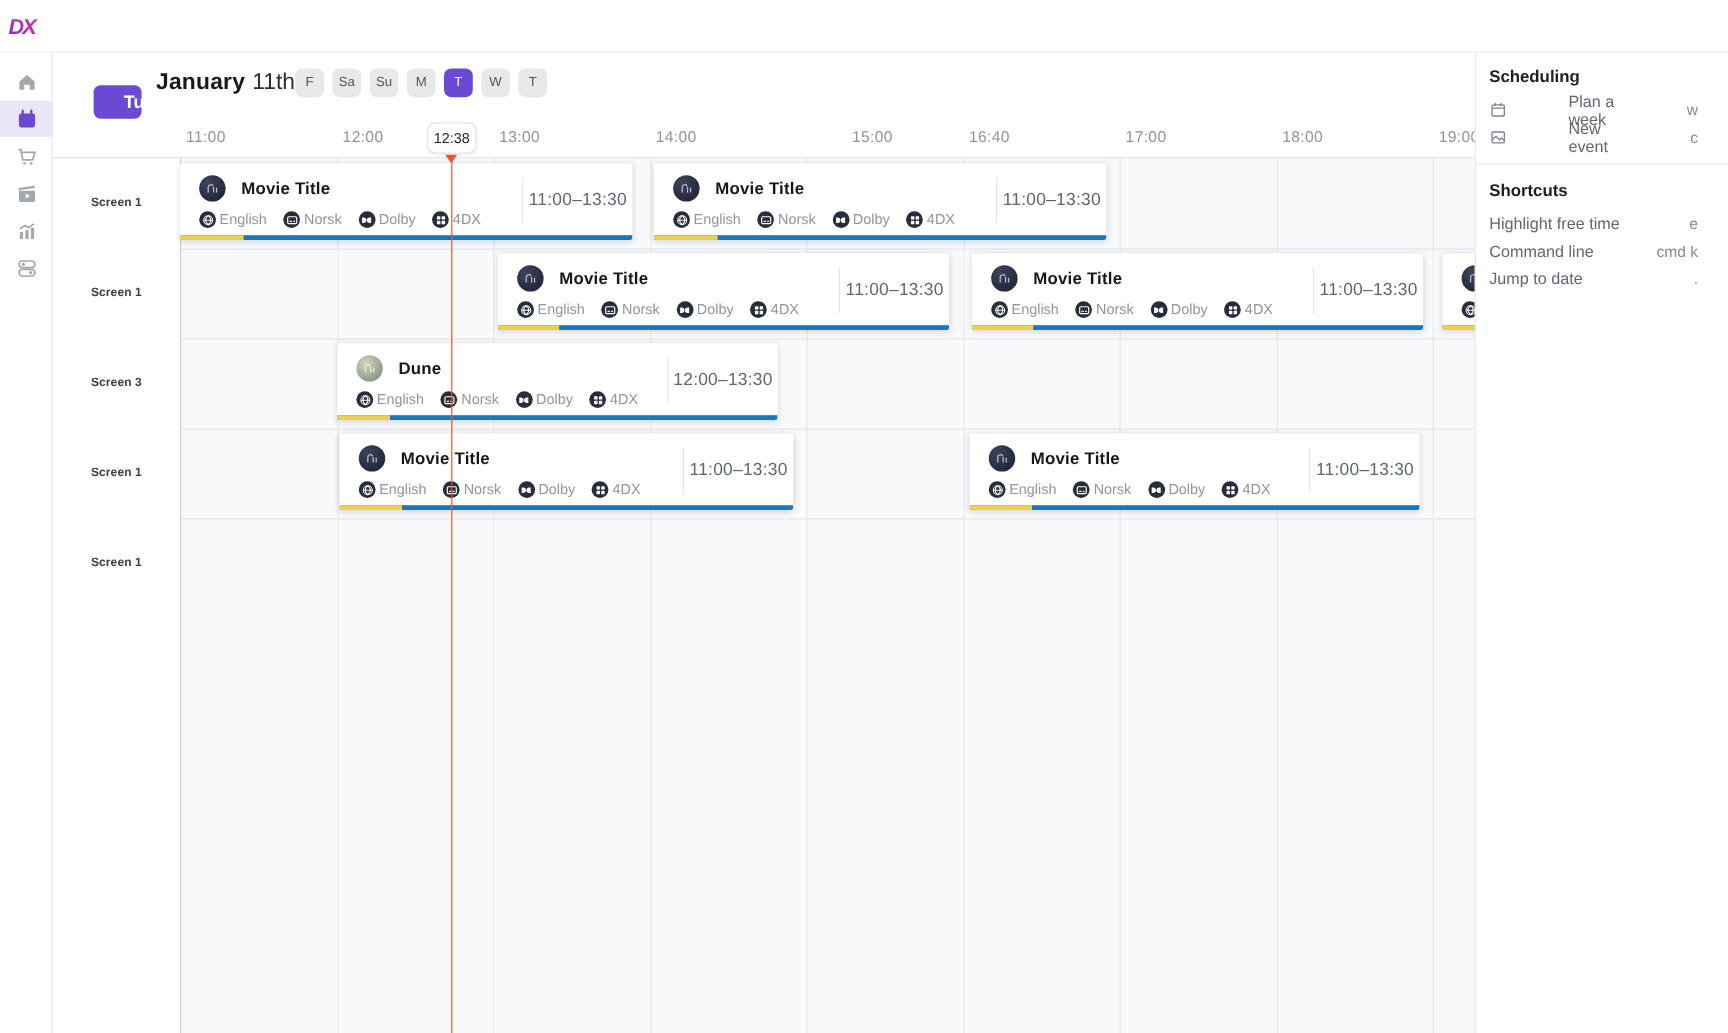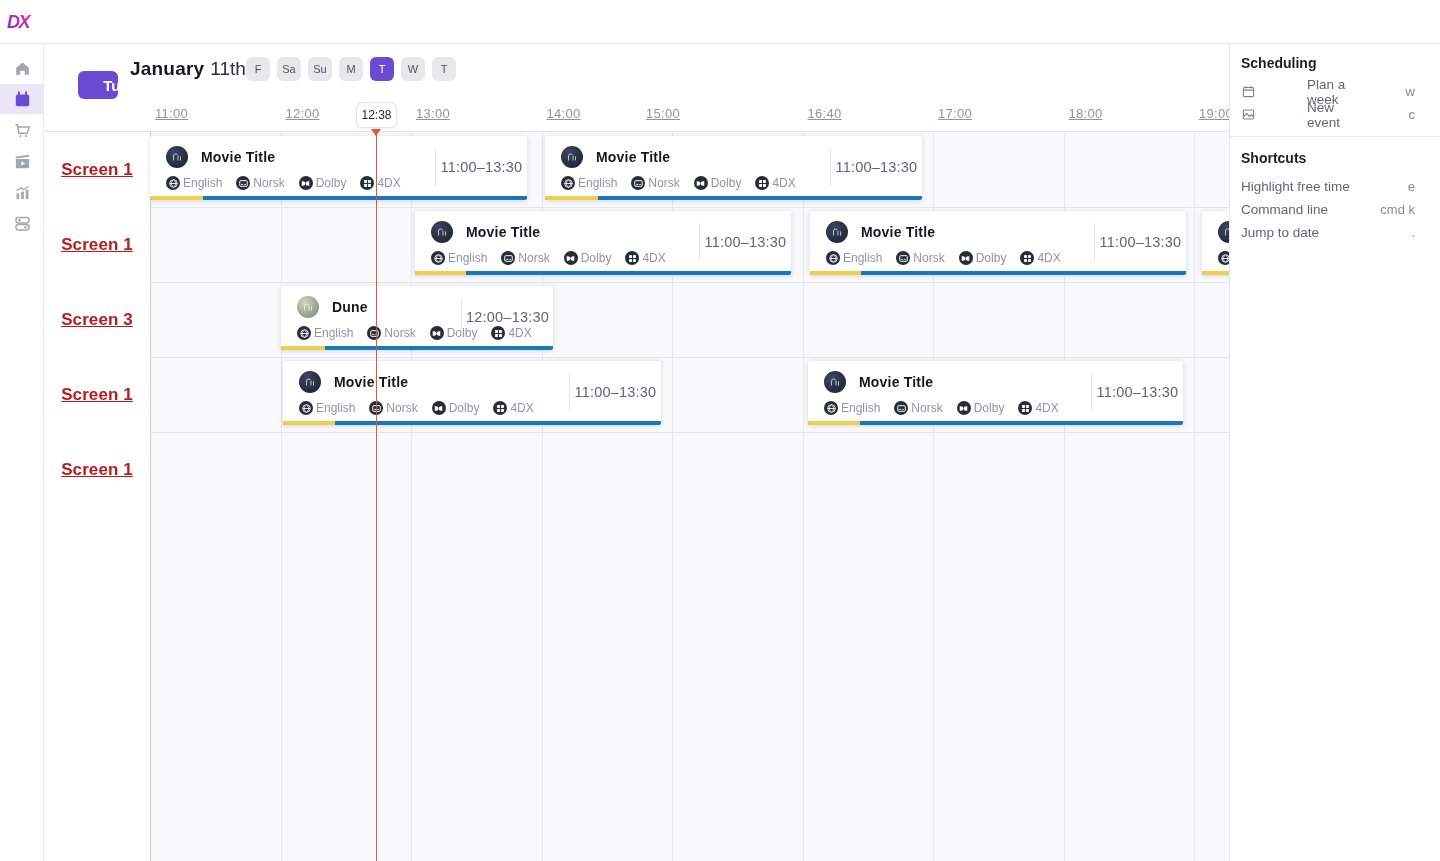--- a/index.html
+++ b/index.html
@@ -22,34 +22,34 @@
     background:var(--accent); color:#fff; font-size:15px; font-weight:700; display:flex; align-items:center; justify-content:center; z-index:5;padding-left:36px; }
   .date-title { position:absolute; left:130px; top:58px; font-size:19px; color:#15181f; z-index:5; }
   .date-title .month { font-weight:800; letter-spacing:.2px; }
   .date-title .ordinal { font-weight:400; color:#2b2f37; margin-left:6px; }
   .day-buttons { position:absolute; left:246px; top:57px; display:flex; gap:7px; z-index:5; }
   .day-btn { min-width:24px; height:24px; padding:0 5px; border-radius:6px; background:#e7e8ea; color:#50555d;
     font-size:11px; font-weight:500; display:flex; align-items:center; justify-content:center; cursor:pointer; border:none; }
   .day-btn.active { background:var(--accent); color:#fff; }
   
   .schedule-head { position:absolute; left:44px; top:100px; width:1185px; height:31px; overflow:hidden; z-index:4; }
-  .hour-label { position:absolute; top:6px; font-size:13px; color:#8d949d; letter-spacing:.3px; white-space:nowrap;text-decoration:underline; }
+  .hour-label { position:absolute; top:6px; font-size:13px; color:#8d949d; letter-spacing:.3px; white-space:nowrap; }
   .marker-box { position:absolute; left:356px; top:102px; width:41px; height:26px; background:#fff; border:1px solid #e3e5e9;
     border-radius:7px; box-shadow:0 1px 3px rgba(20,25,40,.08); display:flex; align-items:center; justify-content:center;
     font-size:12px; color:#1c2029; z-index:8; }
   .marker-tri { position:absolute; left:371px; top:129px; width:0; height:0; z-index:8;
     border-left:5px solid transparent; border-right:5px solid transparent; border-top:7px solid var(--orange); }
   
   .schedule { position:absolute; left:44px; top:131px; width:1185px; height:730px; overflow:hidden; border-top:1px solid #dfe2e6; z-index:3; }
   .grid-bg { position:absolute; left:106px; top:0; right:0; bottom:0; background:#f8f9fb; }
   .vline { position:absolute; top:0; bottom:0; width:1px; background:#e7e9ec; }
   .vline.edge { width:1px; background:#cbd0d5; }
   .hline { position:absolute; left:106px; right:0; height:1px; background:#e2e5e9; }
   .row-label { position:absolute; left:0; width:106px; height:75px; display:flex; align-items:center; justify-content:center;
-    font-size:17px; font-weight:700; color:#b91c1c; letter-spacing:.1px;text-decoration:underline; }
+    font-size:10px; font-weight:700; color:#404040; letter-spacing:.1px; }
   .now-line { position:absolute; top:0; bottom:0; width:1.5px; background:var(--orange); z-index:6; }
   
   .card { position:absolute; height:64px; background:#fff; border-radius:2px; overflow:hidden;
     box-shadow:0 1px 5px rgba(24,30,50,.16); z-index:4; cursor:pointer; }
   .card-head { position:absolute; left:16px; top:10px; display:flex; align-items:center; gap:13px; }
   .avatar { width:22px; height:22px; border-radius:50%; flex:0 0 auto; position:relative; overflow:hidden; }
   .avatar.dark { background:radial-gradient(circle at 35% 30%, #3d445f, #232839 75%); }
   .avatar.sage { background:radial-gradient(circle at 35% 30%, #cfd4bc, #8d9a85 75%); }
   .avatar svg { position:absolute; inset:0; width:100%; height:100%; }
   .card-title { font-size:14px; font-weight:700; color:#14171f; letter-spacing:.2px; white-space:nowrap; }
@@ -159,21 +159,21 @@
       <button class="day-btn active">T</button>
       <button class="day-btn">W</button>
       <button class="day-btn">T</button>
     </div>
 
   <div class="schedule-head" id="hour-labels">
       <span class="hour-label" style="left: 111px;">11:00</span>
       <span class="hour-label" style="left: 241.5px;">12:00</span>
       <span class="hour-label" style="left: 372px;">13:00</span>
       <span class="hour-label" style="left: 502.5px;">14:00</span>
-      <span class="hour-label" style="left: 602px;">15:00</span>
+      <span class="hour-label" style="left: 666px;">15:00</span>
       <span class="hour-label" style="left: 763.5px;">16:40</span>
       <span class="hour-label" style="left: 894px;">17:00</span>
       <span class="hour-label" style="left: 1024.5px;">18:00</span>
       <span class="hour-label" style="left: 1155px;">19:00</span>
     </div>
 
   <div class="marker-box" style="left: 356px;">12:38</div>
   <div class="marker-tri" style="left: 371px;"></div>
 
   <div class="schedule" id="schedule">
@@ -423,21 +423,21 @@
                 <circle cx="6" cy="6" r="4.1"></circle>
                 <path d="M1.9 6h8.2M6 1.9c3.2 2.7 3.2 5.5 0 8.2C2.8 7.4 2.8 4.6 6 1.9z"></path>
               </svg>
             </span>
           </span>
         </div>
         <div class="duration-bar">
           <div class="pre" style="width: 52px;"></div>
         </div>
       </div>
-      <div class="card" style="left: 237px; top: 154px; width: 272px;">
+      <div class="card" style="left: 237px; top: 154px; width: 367px;">
         <div class="card-head">
           <div class="avatar sage">
             <svg viewBox="0 0 22 22" fill="none" stroke="rgba(255,255,255,.7)" stroke-width="1">
               <path d="M7.5 14.5v-4.4a2.2 2.2 0 0 1 4.2-.9M12 14.5V9.8M14.5 10.4v4.1"></path>
             </svg>
           </div>
           <div class="card-title">Dune</div>
         </div>
         <div class="badge-row">
           <span class="badge">

